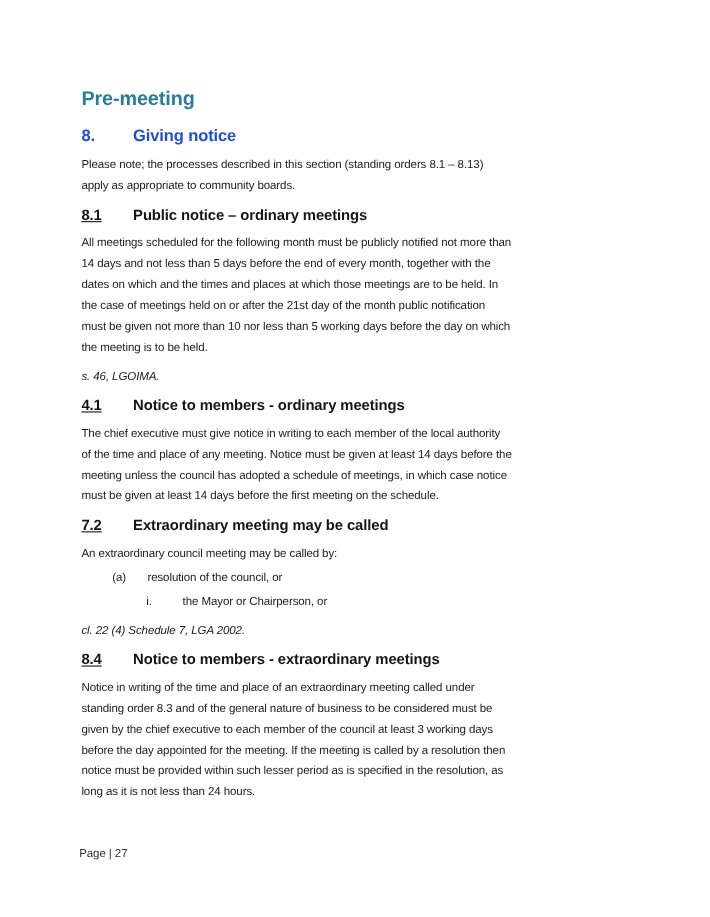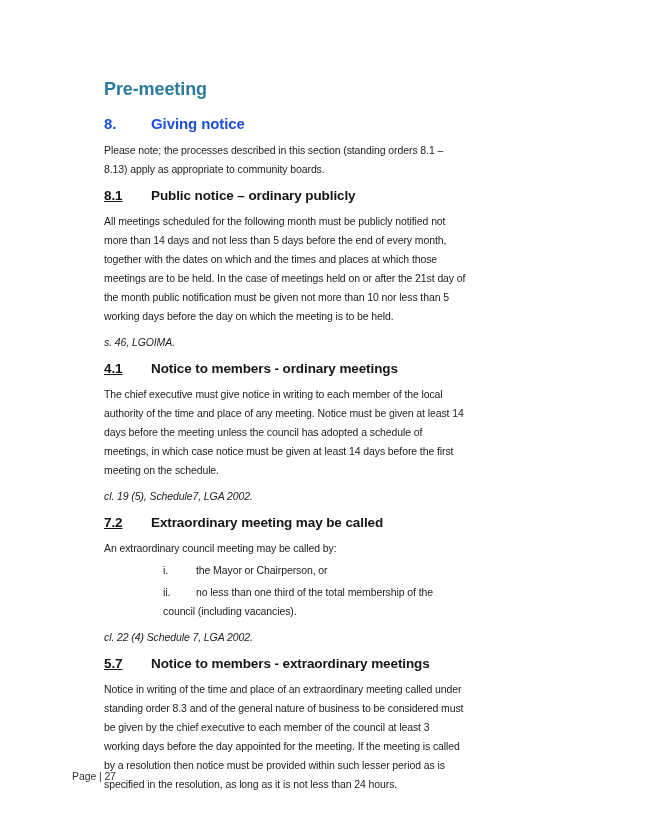--- a/index.html
+++ b/index.html
@@ -8,21 +8,21 @@
     width: 645px;
     height: 834px;
     background: #ffffff;
     font-family: "Liberation Sans", sans-serif;
     position: relative;
     overflow: hidden;
   }
   .page {
     width: 534px;
     height: 834px;
-    padding: 78px 68px 0 104px;
+    padding: 78px 68px 0 74px;
     position: relative;
   }
   h1.doc-title {
     font-size: 18px;
     line-height: 23px;
     font-weight: bold;
     color: #2a7c9c;
     margin: 0 0 12px 0;
     letter-spacing: -0.1px;
   }
@@ -86,34 +86,33 @@
 <body>
 
 <div class="page">
 
   <h1 class="doc-title" style="color: rgb(42, 124, 156);">Pre-meeting</h1>
 
   <h2 class="chapter"><span class="num">8.</span><span>Giving notice</span></h2>
 
   <p>Please note; the processes described in this section (standing orders 8.1 – 8.13) apply as appropriate to community boards.</p>
 
-  <h3 class="section-heading"><span class="num">8.1</span><span>Public notice – ordinary publicly</span></h3>
+  <h3 class="section-heading"><span class="num">8.1</span><span>Public notice – ordinary meetings</span></h3>
   <p>All meetings scheduled for the following month must be publicly notified not more than 14 days and not less than 5 days before the end of every month, together with the dates on which and the times and places at which those meetings are to be held. In the case of meetings held on or after the 21st day of the month public notification must be given not more than 10 nor less than 5 working days before the day on which the meeting is to be held.</p>
   <p class="citation">s. 46, LGOIMA.</p>
 
   <h3 class="section-heading"><span class="num">4.1</span><span>Notice to members - ordinary meetings</span></h3>
   <p>The chief executive must give notice in writing to each member of the local authority of the time and place of any meeting. Notice must be given at least 14 days before the meeting unless the council has adopted a schedule of meetings, in which case notice must be given at least 14 days before the first meeting on the schedule.</p>
-  <p class="citation">cl. 19 (5), Schedule7, LGA 2002.</p>
 
   <h3 class="section-heading"><span class="num">7.2</span><span>Extraordinary meeting may be called</span></h3>
   <p class="list-intro">An extraordinary council meeting may be called by:</p>
   <ul class="olist">
+    <li class="lv1"><span class="marker">(a)</span><span>resolution of the council, or</span></li>
     <li class="lv2"><span class="marker">i.</span><span>the Mayor or Chairperson, or</span></li>
-    <li class="lv2"><span class="marker">ii.</span><span>no less than one third of the total membership of the council (including vacancies).</span></li>
   </ul>
   <p class="citation">cl. 22 (4) Schedule 7, LGA 2002.</p>
 
-  <h3 class="section-heading"><span class="num">5.7</span><span>Notice to members - extraordinary meetings</span></h3>
+  <h3 class="section-heading"><span class="num">8.4</span><span>Notice to members - extraordinary meetings</span></h3>
   <p>Notice in writing of the time and place of an extraordinary meeting called under standing order 8.3 and of the general nature of business to be considered must be given by the chief executive to each member of the council at least 3 working days before the day appointed for the meeting. If the meeting is called by a resolution then notice must be provided within such lesser period as is specified in the resolution, as long as it is not less than 24 hours.</p>
 
   <div class="page-footer">Page | 27</div>
 
 </div>
 
 </body></html>

